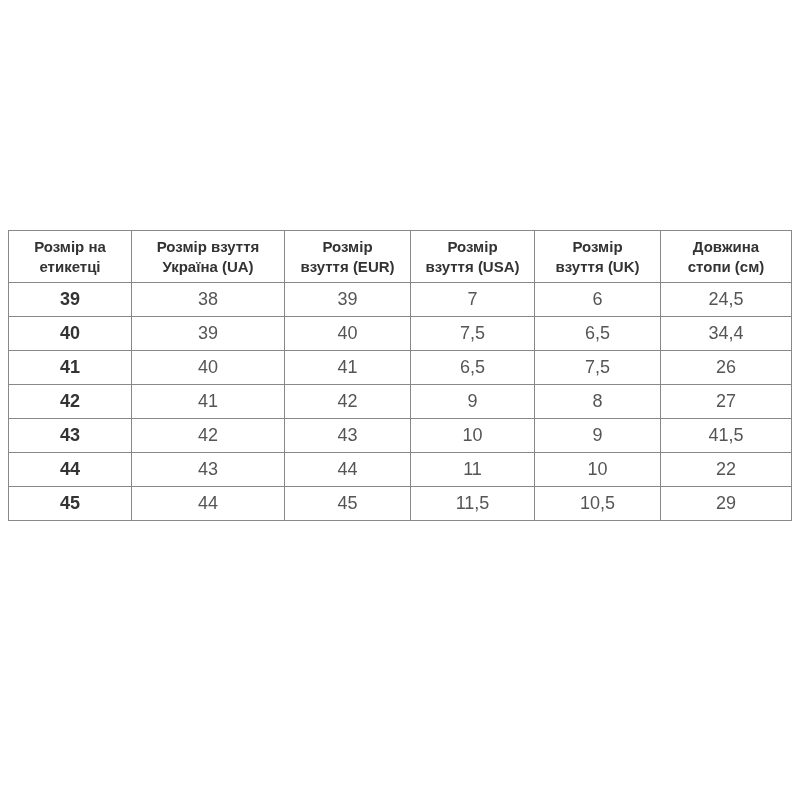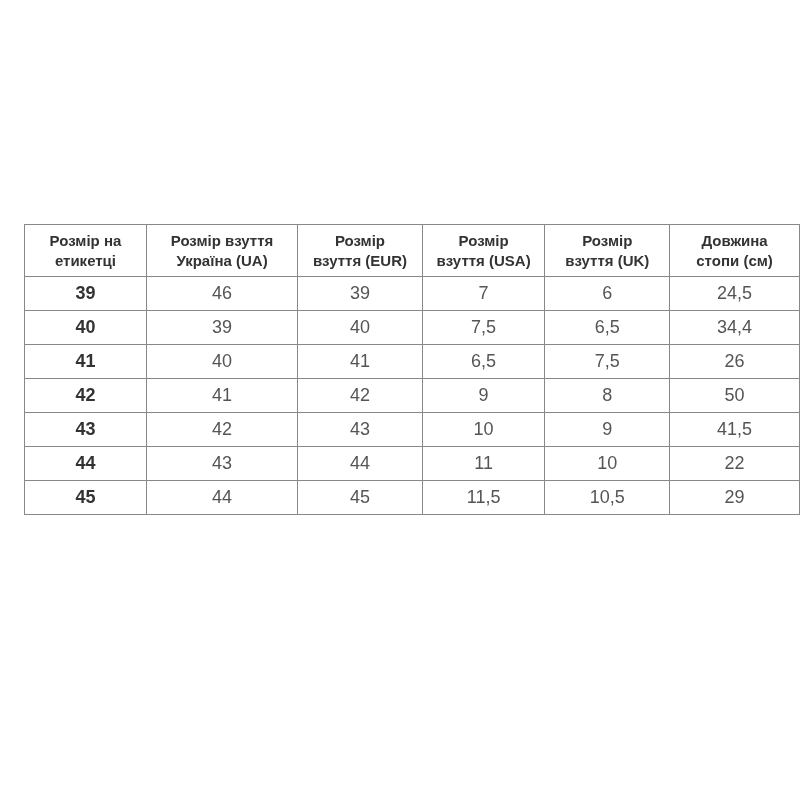--- a/index.html
+++ b/index.html
@@ -10,25 +10,24 @@
   }
   html,body{margin:0;padding:0;}
   body{
     width:800px;height:800px;
     background:var(--page-bg);
     font-family:"Liberation Sans", sans-serif;
     position:relative;
   }
   .size-table{
     position:absolute;
-    left:8px;top:224px;
+    left:8px;top:230px;
     border-collapse:collapse;
     table-layout:fixed;
     background:var(--page-bg);
-    margin-left:16px;
   }
   .size-table th,
   .size-table td{
     border:1px solid var(--border-color);
     text-align:center;
     vertical-align:middle;
     padding:0 4px;
     box-sizing:border-box;
   }
   .size-table th{
@@ -75,21 +74,21 @@
 взуття (USA)</th>
         <th>Розмір
 взуття (UK)</th>
         <th>Довжина
 стопи (см)</th>
       </tr>
     </thead>
     <tbody>
         <tr>
           <td class="first-col">39</td>
-          <td>46</td>
+          <td>38</td>
           <td>39</td>
           <td>7</td>
           <td>6</td>
           <td>24,5</td>
         </tr>
         <tr>
           <td class="first-col">40</td>
           <td>39</td>
           <td>40</td>
           <td>7,5</td>
@@ -103,21 +102,21 @@
           <td>6,5</td>
           <td>7,5</td>
           <td>26</td>
         </tr>
         <tr>
           <td class="first-col">42</td>
           <td>41</td>
           <td>42</td>
           <td>9</td>
           <td>8</td>
-          <td>50</td>
+          <td>27</td>
         </tr>
         <tr>
           <td class="first-col">43</td>
           <td>42</td>
           <td>43</td>
           <td>10</td>
           <td>9</td>
           <td>41,5</td>
         </tr>
         <tr>

